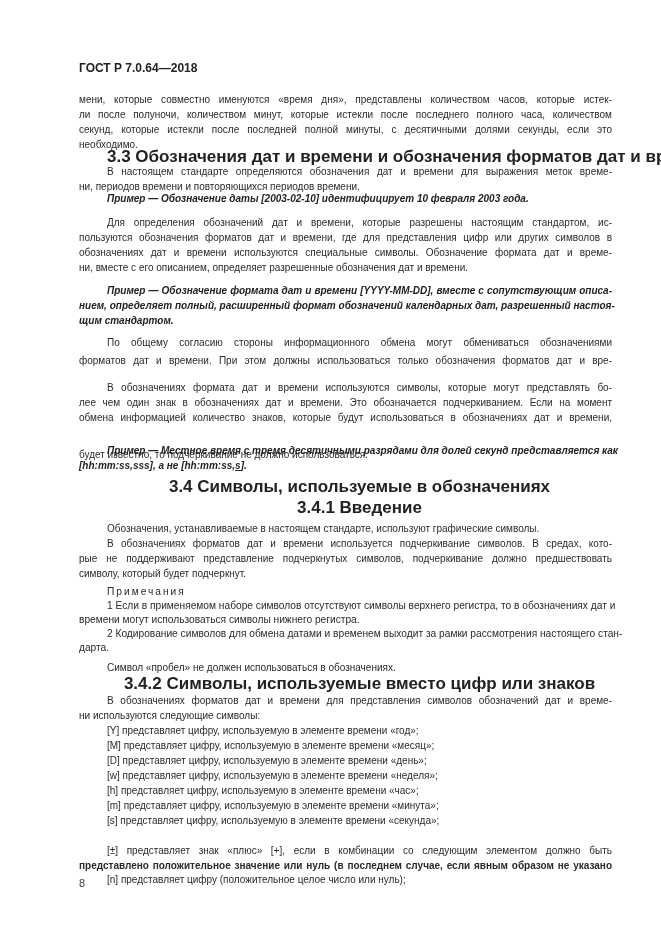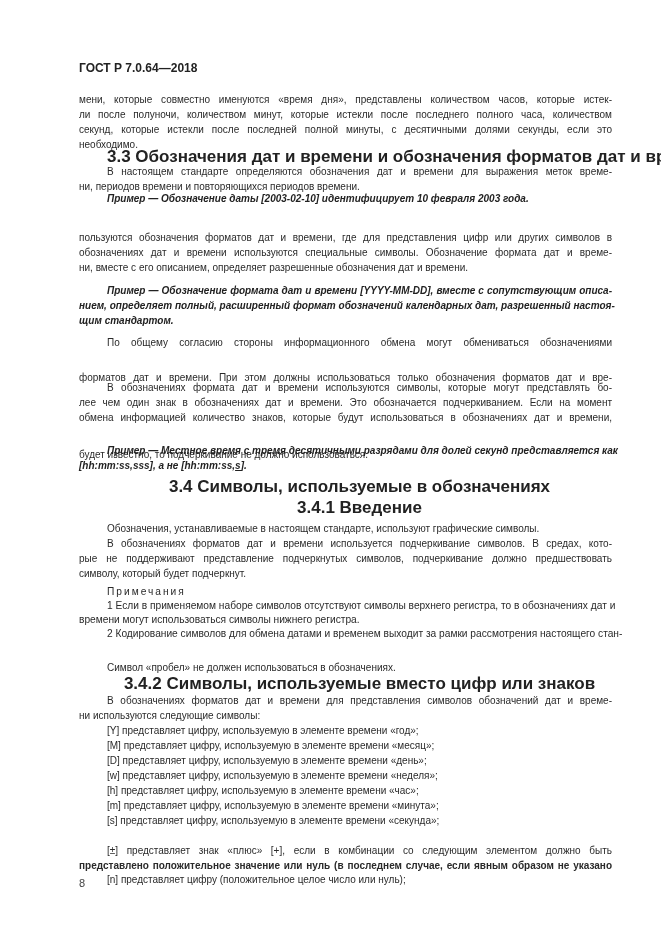--- a/index.html
+++ b/index.html
@@ -28,30 +28,31 @@
   <div class="ln just" style="top:108px;">ли после полуночи, количеством минут, которые истекли после последнего полного часа, количеством</div>
   <div class="ln just" style="top:123px;">секунд, которые истекли после последней полной минуты, с десятичными долями секунды, если это</div>
   <div class="ln" style="top:138px;">необходимо.</div>
 
   <div class="ln ind h2" style="top:150px;">3.3 Обозначения дат и времени и обозначения форматов дат и времени</div>
   <div class="ln ind just" style="top:165px;">В настоящем стандарте определяются обозначения дат и времени для выражения меток време-</div>
   <div class="ln" style="top:180px;">ни, периодов времени и повторяющихся периодов времени.</div>
 
   <div class="ln ind ex" style="top:192px;">Пример — Обозначение даты [2003-02-10] идентифицирует 10 февраля 2003 года.</div>
 
+  <div class="ln ind just" style="top:216px;">Для определения обозначений дат и времени, которые разрешены настоящим стандартом, ис-</div>
   <div class="ln just" style="top:231px;">пользуются обозначения форматов дат и времени, где для представления цифр или других символов в</div>
   <div class="ln just" style="top:246px;">обозначениях дат и времени используются специальные символы. Обозначение формата дат и време-</div>
   <div class="ln" style="top:261px;">ни, вместе с его описанием, определяет разрешенные обозначения дат и времени.</div>
 
   <div class="ln ind ex just" style="top:284px;">Пример — Обозначение формата дат и времени [YYYY-MM-DD], вместе с сопутствующим описа-</div>
   <div class="ln ex just" style="top:299px;">нием, определяет полный, расширенный формат обозначений календарных дат, разрешенный настоя-</div>
   <div class="ln ex" style="top:314px;">щим стандартом.</div>
 
   <div class="ln ind just" style="top:336px;">По общему согласию стороны информационного обмена могут обмениваться обозначениями</div>
-  <div class="ln just" style="top:371px;">форматов дат и времени. При этом должны использоваться только обозначения форматов дат и вре-</div>
+  <div class="ln just" style="top:354px;">форматов дат и времени. При этом должны использоваться только обозначения форматов дат и вре-</div>
 
   <div class="ln ind just" style="top:381px;">В обозначениях формата дат и времени используются символы, которые могут представлять бо-</div>
   <div class="ln just" style="top:396px;">лее чем один знак в обозначениях дат и времени. Это обозначается подчеркиванием. Если на момент</div>
   <div class="ln just" style="top:411px;">обмена информацией количество знаков, которые будут использоваться в обозначениях дат и времени,</div>
   <div class="ln" style="top:448px;">будет известно, то подчеркивание не должно использоваться.</div>
 
   <div class="ln ind ex just" style="top:444px;">Пример — Местное время с тремя десятичными разрядами для долей секунд представляется как</div>
   <div class="ln ex" style="top:459px;"><span>[hh:mm:ss,sss], а не [hh:mm:ss,</span><span class="u">s</span><span>].</span></div>
 
   <div class="ln ind h2" style="top:480px;">3.4 Символы, используемые в обозначениях</div>
@@ -59,20 +60,21 @@
 
   <div class="ln ind" style="top:522px;">Обозначения, устанавливаемые в настоящем  стандарте, используют графические символы.</div>
   <div class="ln ind just" style="top:537px;">В обозначениях форматов дат и времени используется подчеркивание символов. В средах, кото-</div>
   <div class="ln just" style="top:552px;">рые не поддерживают представление подчеркнутых символов, подчеркивание должно предшествовать</div>
   <div class="ln" style="top:567px;">символу, который будет подчеркнут.</div>
 
   <div class="ln ind note sp" style="top:585px;">Примечания</div>
   <div class="ln ind note just" style="top:599px;">1 Если в применяемом наборе символов отсутствуют  символы верхнего регистра, то в обозначениях дат и</div>
   <div class="ln note" style="top:613px;">времени могут использоваться символы нижнего регистра.</div>
   <div class="ln ind note just" style="top:627px;">2 Кодирование символов для обмена датами и временем выходит за рамки рассмотрения настоящего стан-</div>
+  <div class="ln note" style="top:641px;">дарта.</div>
 
   <div class="ln ind" style="top:661px;">Символ «пробел» не должен использоваться в обозначениях.</div>
 
   <div class="ln ind h2" style="top:677px;">3.4.2  Символы, используемые вместо цифр или знаков</div>
   <div class="ln ind just" style="top:694px;">В обозначениях форматов дат и времени для представления символов обозначений дат и време-</div>
   <div class="ln" style="top:709px;">ни используются следующие символы:</div>
 
   <div class="ln ind" style="top:724px;">[Y]  представляет цифру, используемую в элементе времени «год»;</div>
   <div class="ln ind" style="top:739px;">[M]  представляет цифру, используемую в элементе времени «месяц»;</div>
   <div class="ln ind" style="top:754px;">[D]  представляет цифру, используемую в элементе времени «день»;</div>

